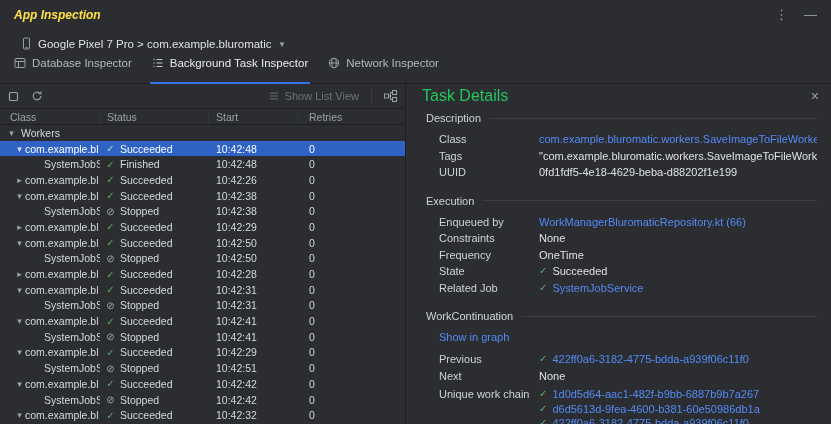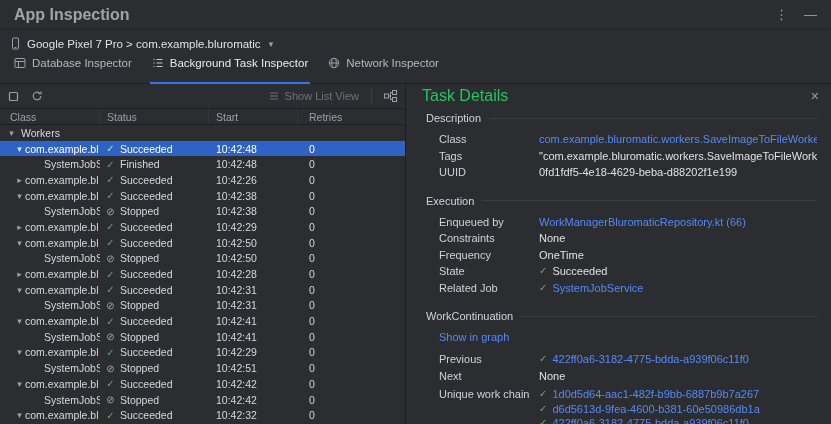--- a/index.html
+++ b/index.html
@@ -6,26 +6,26 @@
   html,body { width:831px; height:424px; overflow:hidden; }
   body {
     background:#2b2d30; color:#dfe1e5;
     font-family:"Liberation Sans", sans-serif; font-size:11px;
     -webkit-font-smoothing:antialiased;
   }
   .window { width:831px; height:424px; display:flex; flex-direction:column; background:#2b2d30; }
 
   
   .titlebar { height:30px; flex:0 0 30px; display:flex; align-items:center; padding:0 14px; border-bottom:1px solid #26282b; }
-  .titlebar .title { font-size:16px; font-weight:bold; color:#a3a3a3; }
+  .titlebar .title { font-size:12px; font-weight:bold; color:#fde047;font-style:italic; }
   .titlebar-icons { margin-left:auto; display:flex; align-items:center; gap:16px; color:#9da0a8; }
   .tbi { font-size:13px; line-height:1; cursor:default; }
 
   
-  .devicebar { height:27px; flex:0 0 27px; display:flex; align-items:center; gap:6px; padding:0 10px; color:#dfe1e5; font-size:11.5px;text-align:center; }
+  .devicebar { height:27px; flex:0 0 27px; display:flex; align-items:center; gap:6px; padding:0 21px; color:#dfe1e5; font-size:11.5px;text-align:center; }
   .devicebar .dicon { color:#9da0a8; display:flex; }
   .devicebar .dchev { color:#9da0a8; font-size:9px; margin-left:2px; }
 
   
   .tabstrip { height:27px; flex:0 0 27px; display:flex; align-items:stretch; padding:0 4px; border-bottom:1px solid #1e1f22; }
   .tab { display:flex; align-items:flex-start; gap:6px; padding:0 10px; font-size:11.5px; color:#b4b8bf; position:relative; cursor:default; }
   .tab .ticon { display:flex; color:#9da0a8; }
   .tab.active { color:#e8eaed; }
   .tab.active .ticon { color:#c3c7cd; }
   .tab.active::after { content:""; position:absolute; left:8px; right:8px; bottom:-1px; height:2px; background:#3574f0; }

